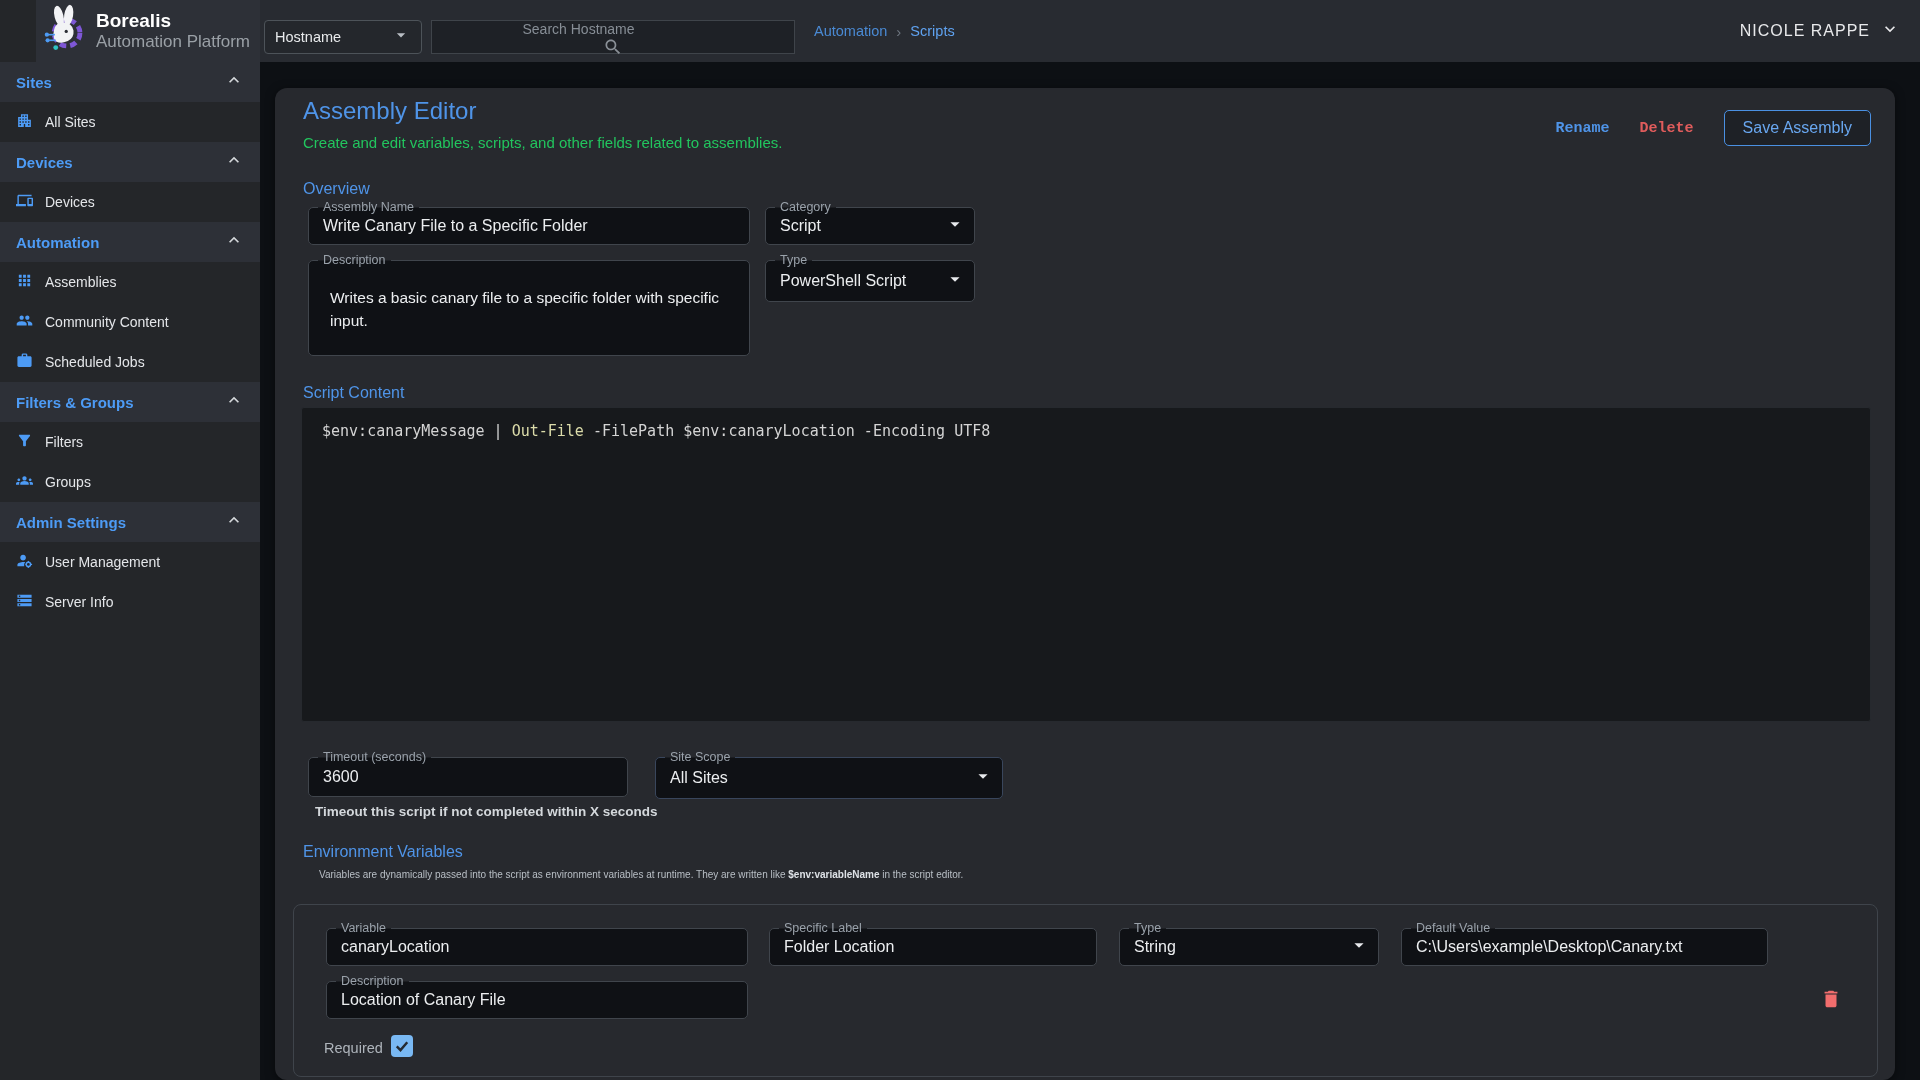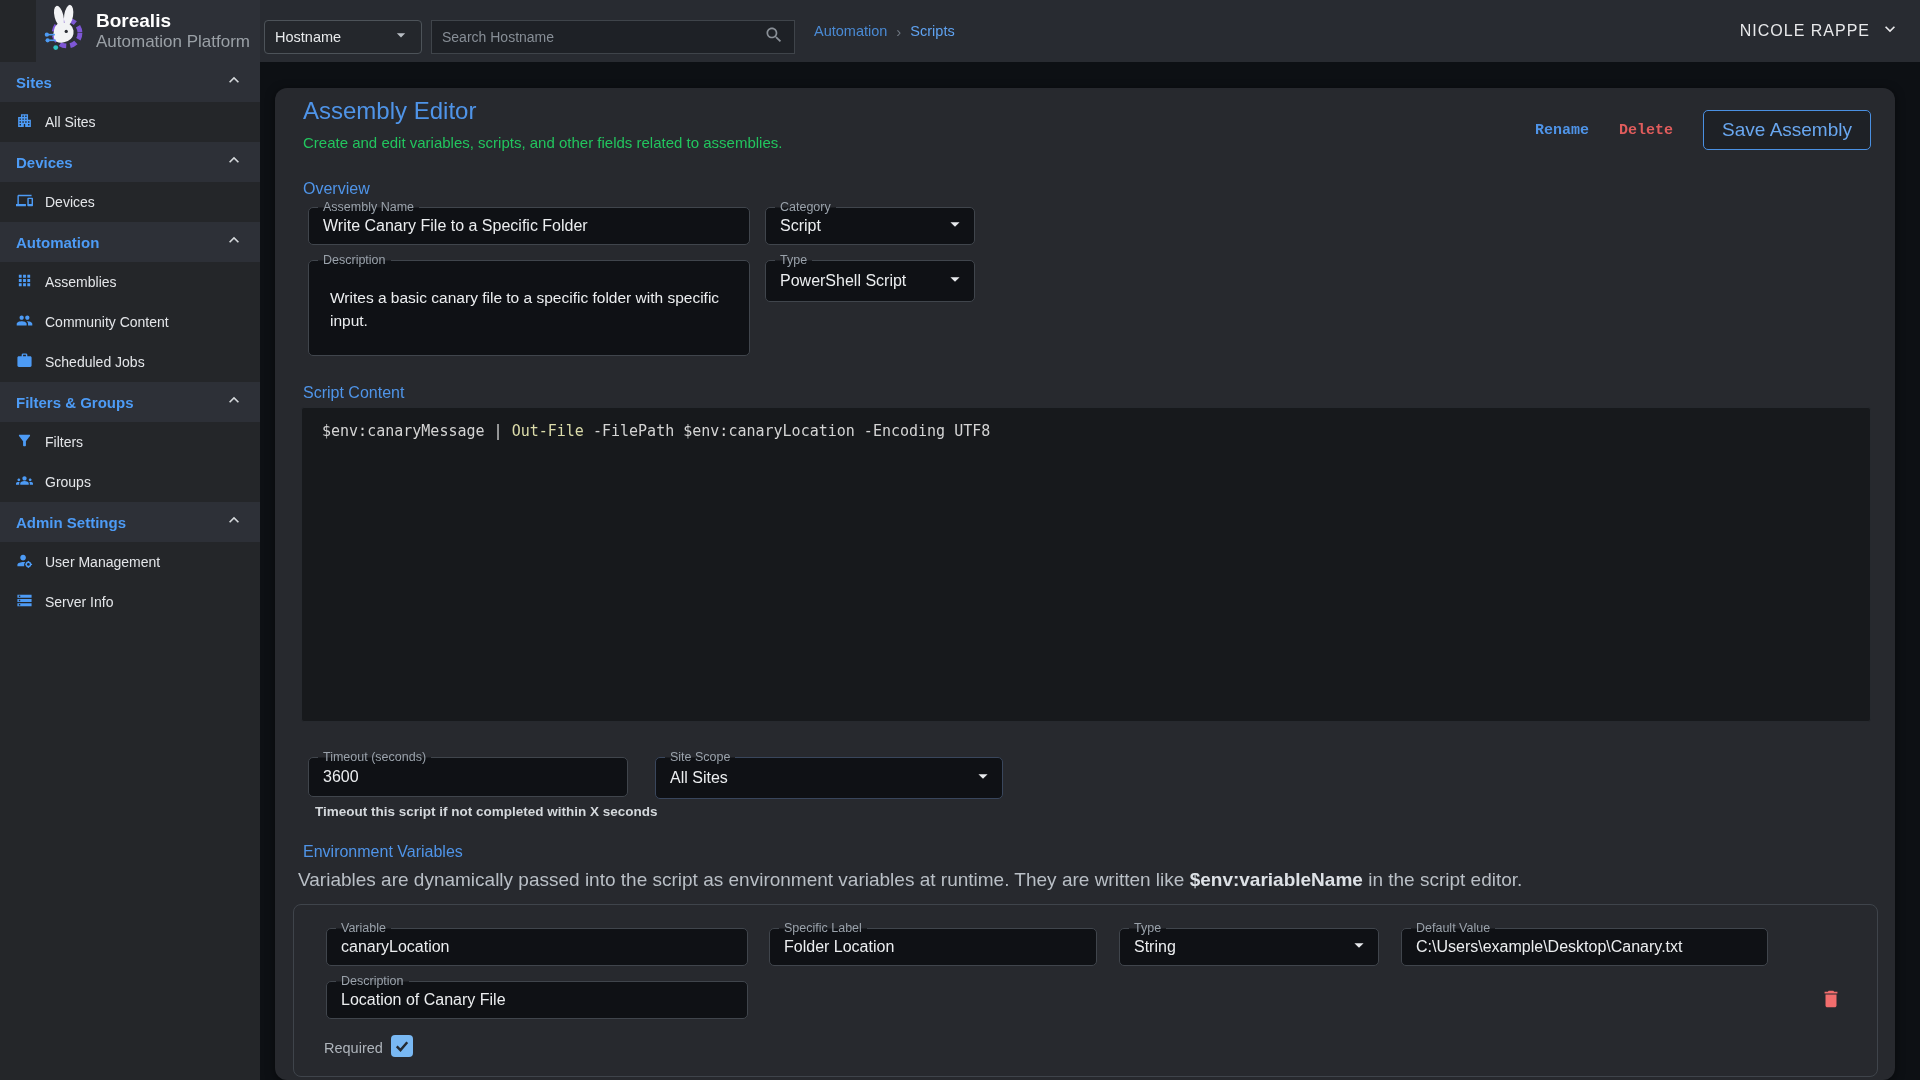--- a/index.html
+++ b/index.html
@@ -9,21 +9,21 @@
 
   
   .topbar { position:absolute; left:260px; top:0; width:1660px; height:62px;
             background:#282b31; display:flex; align-items:center; }
   .hostname-select { position:absolute; left:4px; top:20px; width:158px; height:34px;
             background:#24272c; border:1px solid #4d5359; border-radius:4px;
             display:flex; align-items:center; padding:0 10px; cursor:pointer; }
   .hostname-select .val { color:#e8eaec; font-size:14.5px; flex:1; }
   .search-box { position:absolute; left:171px; top:20px; width:364px; height:34px;
             background:#1e2126; border:1px solid #3f444a; border-radius:0;
-            display:flex; align-items:center; padding:0 10px; }
+            display:flex; align-items:center; padding:0 10px;flex-direction:column; }
   .search-box input { flex:1; background:transparent; border:none; outline:none;
             color:#d7dadd; font-size:14px; font-family:"Liberation Sans",sans-serif; }
   .search-box input::placeholder { color:#878e96; }
   .breadcrumb { position:absolute; left:554px; top:0; height:62px; display:flex;
             align-items:center; gap:9px; font-size:14.5px; }
   .crumb-a { color:#4a8ad4; cursor:pointer; }
   .crumb-sep { color:#6e7680; font-size:15px; }
   .crumb-b { color:#5fa2f0; cursor:pointer; }
   .user-menu { position:absolute; right:20px; top:0; height:62px; display:flex;
             align-items:center; gap:10px; cursor:pointer; }
@@ -51,21 +51,21 @@
   .page-title { position:absolute; left:28px; top:9px; color:#4f94e8; font-size:24px;
            font-weight:500; }
   .page-sub { position:absolute; left:28px; top:46px; color:#22c55e; font-size:15px; }
   .actions { position:absolute; right:24px; top:22px; display:flex; align-items:center;
            gap:30px; }
   .btn-text { background:none; border:none; font-size:15px; font-weight:bold;
            cursor:pointer; font-family:Liberation Mono, monospace; }
   .btn-rename { color:#4f94e8; }
   .btn-delete { color:#e05c5c; }
   .btn-save { background:#1e2126; border:1.5px solid #4a90e2; border-radius:5px;
-           color:#69a7f0; font-size:19px; padding:8px 18px; cursor:pointer;
+           color:#69a7f0; font-size:16px; padding:8px 18px; cursor:pointer;
            font-family:"Liberation Sans",sans-serif; }
 
   .section-heading { position:absolute; color:#4f94e8; font-size:16px; }
 
   
   .field { position:absolute; background:#0f1115; border:1px solid #40454c;
            border-radius:5px; cursor:text; }
   .field.select { cursor:pointer; }
   .field-label { position:absolute; top:-9px; left:9px; font-size:12.5px; color:#9aa2ab;
            padding:0 5px; line-height:17px;
@@ -80,21 +80,21 @@
   .code-editor { position:absolute; left:26px; top:319px; width:1570px; height:315px;
            background:#17191c; border:1px solid #26292e; border-radius:3px;
            padding:14px 20px; cursor:text; }
   .code-line { font-family:"DejaVu Sans Mono", monospace; font-size:15px;
            color:#d4d4d4; white-space:pre; }
   .tok.cmdlet { color:#dcdcaa; }
 
   .helper-text { position:absolute; left:40px; top:716px; color:#d4d8dc;
            font-size:13.5px; font-weight:bold; }
 
-  .env-desc { position:absolute; left:23px; top:781px; color:#b9bfc6; font-size:19px; }
+  .env-desc { position:absolute; left:44px; top:781px; color:#b9bfc6; font-size:10px; }
   .env-desc b { color:#dde1e6; }
 
   .var-card { position:absolute; left:18px; top:816px; width:1585px; height:173px;
            border:1px solid #3f444b; border-radius:8px; }
   .required-label { position:absolute; left:30px; top:135px; color:#aeb4bb;
            font-size:14.5px; }
   .checkbox { position:absolute; left:97px; top:130px; width:22px; height:22px;
            background:#79b8f3; border-radius:4px; cursor:pointer; display:flex;
            align-items:center; justify-content:center; }
   .trash-btn { position:absolute; left:1524px; top:82px; width:26px; height:26px;

